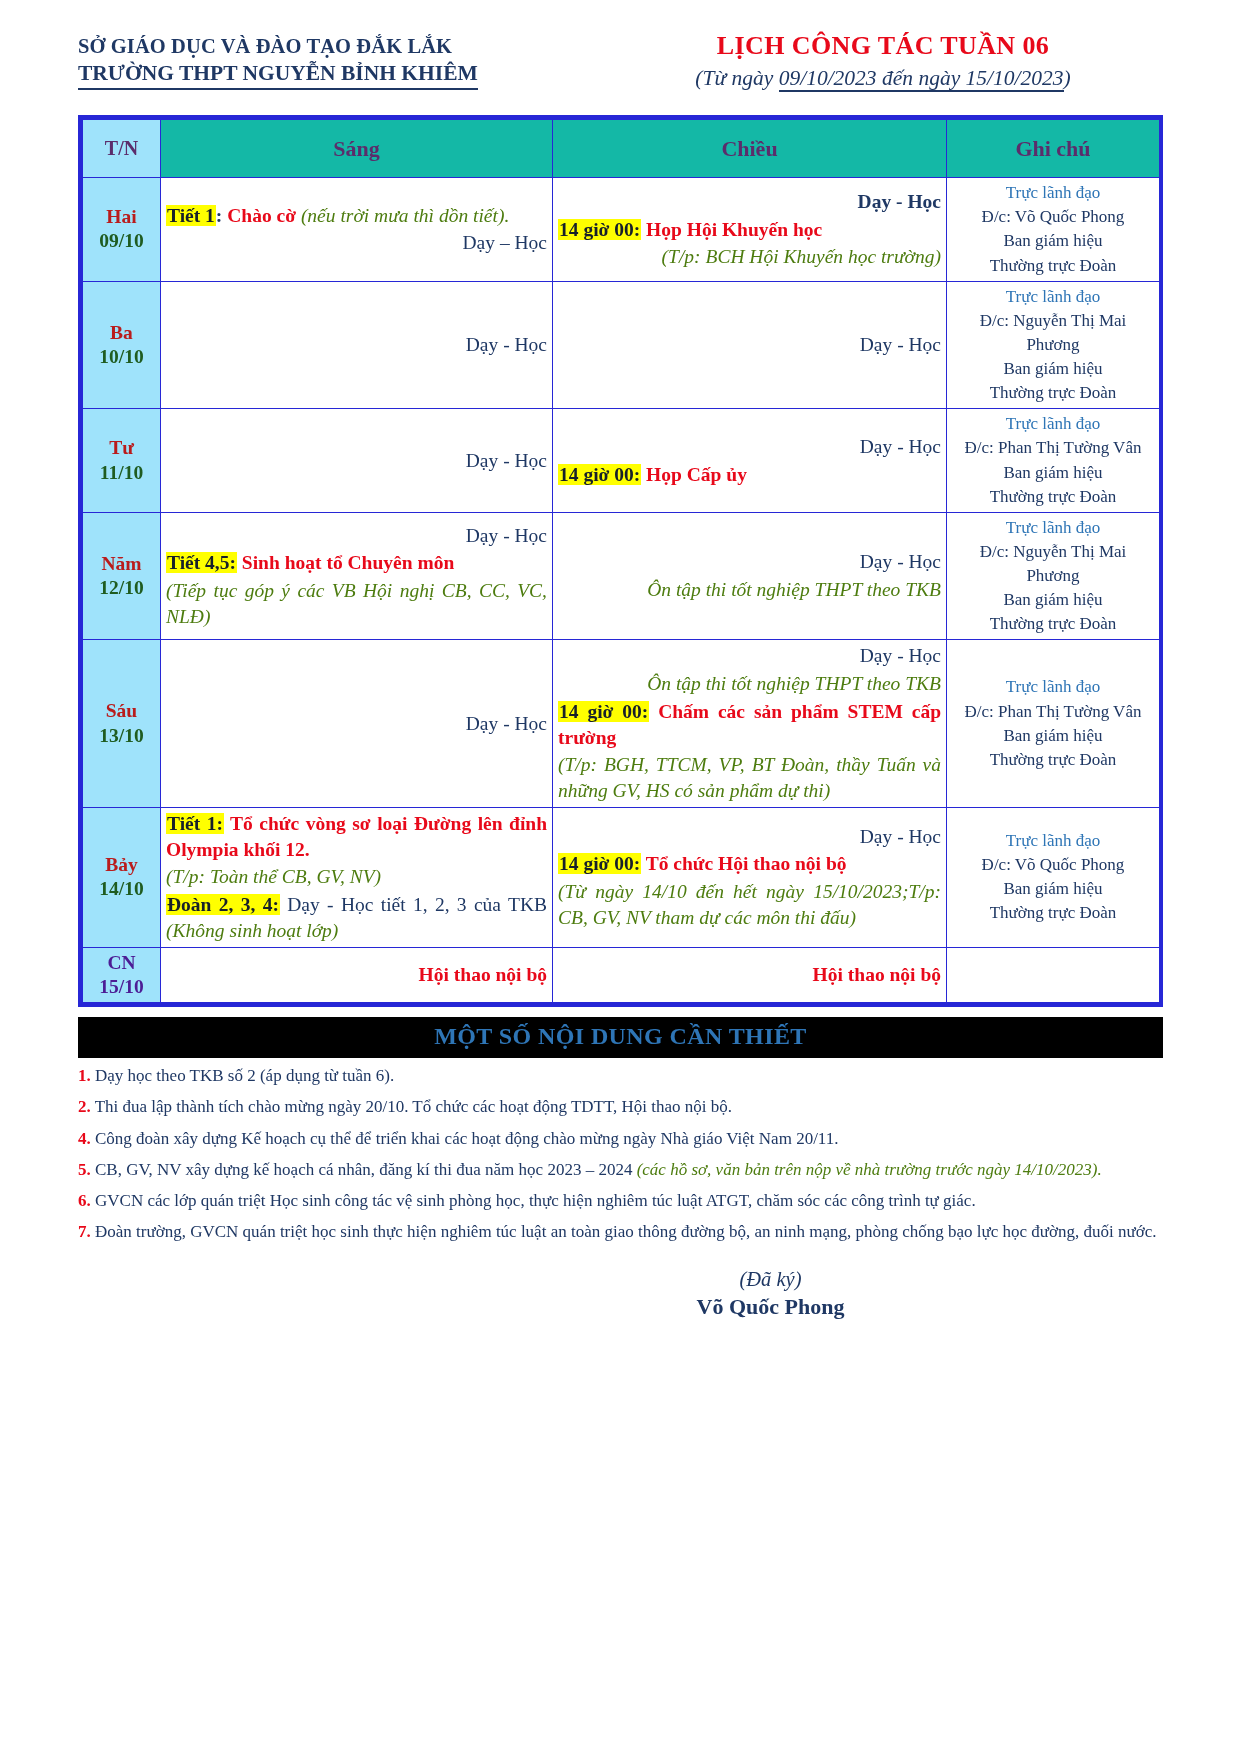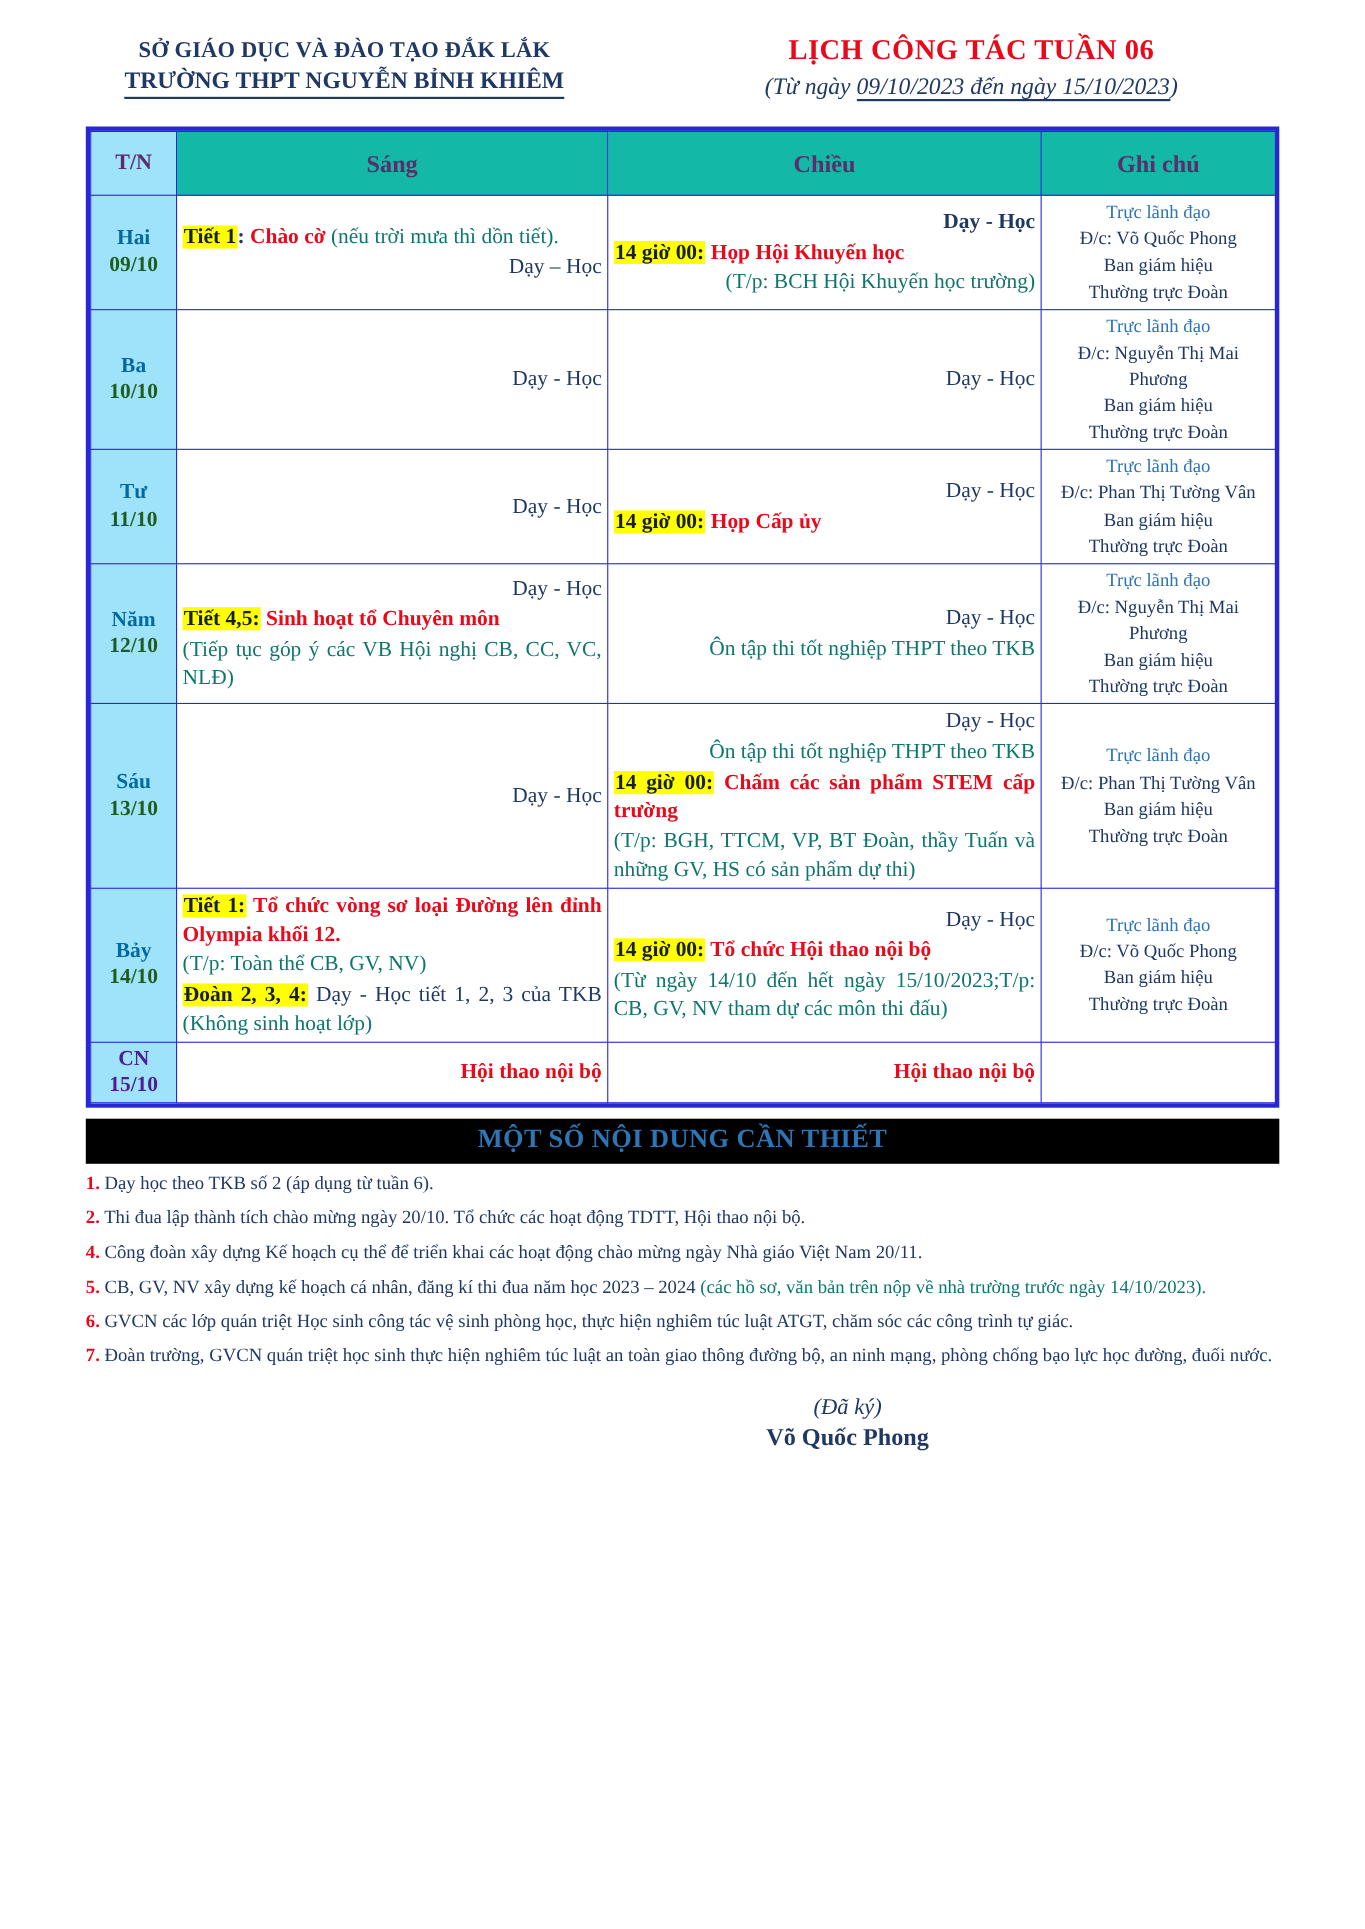--- a/index.html
+++ b/index.html
@@ -25,21 +25,20 @@
 
   
   .doc-header {
     display: flex;
     align-items: flex-start;
     justify-content: space-between;
     margin-bottom: 22px;
   }
   .header-left {
     width: 470px;
-    text-align: center;
     padding-top: 8px;
   }
   .dept-line {
     font-size: 20.5px;
     font-weight: bold;
     color: #1f3864;
     letter-spacing: 0.1px;
     line-height: 1.25;
     white-space: nowrap;
   }
@@ -113,21 +112,21 @@
   thead th.th-day { background: #9fe3fb; font-size: 20px; }
 
   td.day-cell {
     background: #9fe3fb;
     text-align: center;
     font-weight: bold;
     font-size: 19.5px;
     line-height: 1.25;
     padding: 2px;
   }
-  td.day-cell .dname { color: #0369a1; display: block; }
+  td.day-cell .dname { color: #b91c1c; display: block; }
   td.day-cell .ddate { color: #1f5c20; display: block; }
   td.day-cell.sunday .dname,
   td.day-cell.sunday .ddate { color: #4c1d95; }
 
   td.slot {
     font-size: 19.5px;
     line-height: 1.32;
     color: #1f3864;
   }
 
@@ -135,21 +134,21 @@
   .jst { text-align: justify; text-justify: inter-word; }
 
   .hl {
     background: #ffff00;
     font-weight: bold;
     color: #17202a;
     padding: 0 1px;
   }
   .red   { color: #e8091a; font-weight: bold; }
   .navy  { color: #1f3864; }
-  .ital  { color: #0f766e; }
+  .ital  { font-style: italic; color: #4d7c0f; }
   .bold  { font-weight: bold; }
 
   .line { display: block; }
   .line + .line { margin-top: 2px; }
 
   td.note-cell {
     text-align: center;
     font-size: 17px;
     line-height: 1.42;
     color: #1f3864;

